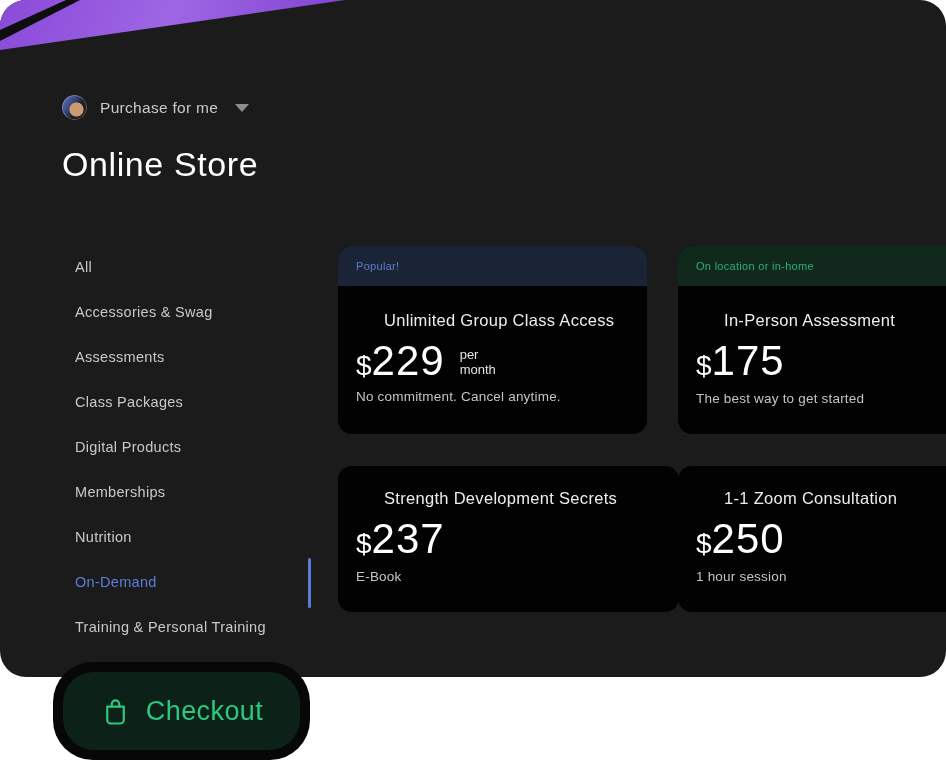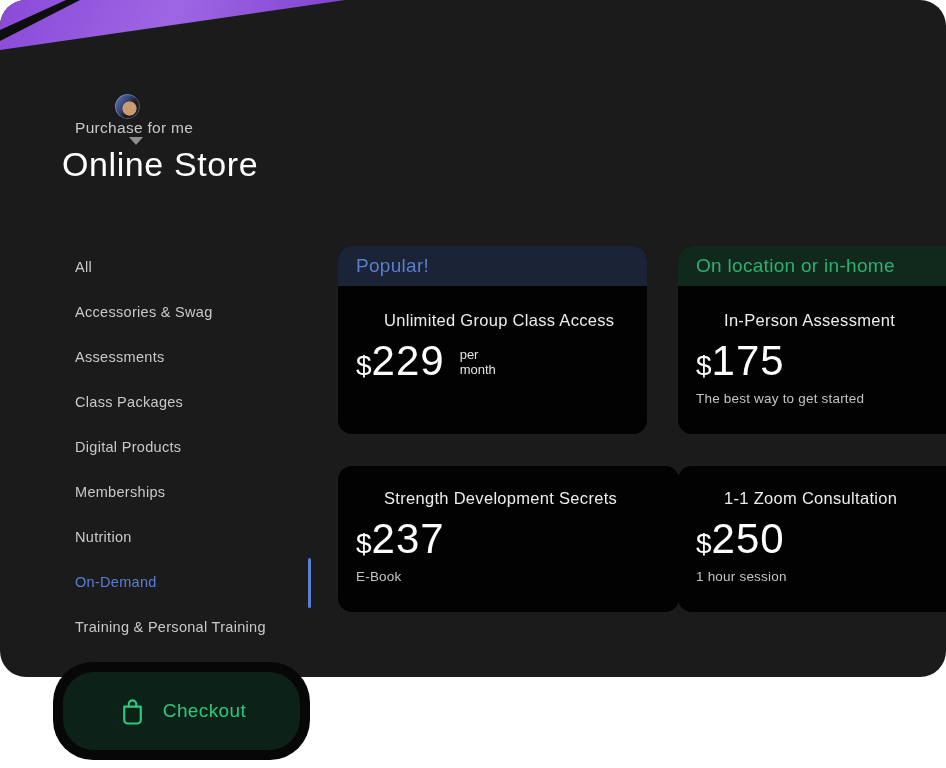--- a/index.html
+++ b/index.html
@@ -12,21 +12,21 @@
            background:#1b1b1b; border-radius:26px; overflow:hidden; }
 
   
   .decor { position:absolute; left:0; top:0; width:350px; height:60px;
            background:linear-gradient(112deg,#8a4ad8 0%,#9e66e4 48%,#7c3ecf 100%);
            clip-path:polygon(0 0,345px 0,0 50px); }
   .decor-stripe { position:absolute; left:0; top:0; width:100px; height:50px;
            background:#0e0e0e; clip-path:polygon(0 30px,66px 0,80px 0,0 41px); }
 
   
-  .purchase-row { position:absolute; left:62px; top:94px; height:27px; display:flex; align-items:center; cursor:pointer;flex-direction:column; }
+  .purchase-row { position:absolute; left:62px; top:94px; height:27px; display:flex; align-items:center; cursor:pointer; }
   .avatar { width:25px; height:25px; border-radius:50%; flex:0 0 25px;
             background:
               radial-gradient(circle at 58% 58%, #c99b72 0 33%, rgba(0,0,0,0) 36%),
               linear-gradient(125deg, #50609f 18%, #32406e 42%, #202027 58%, #17171a 100%);
             box-shadow:inset 0 0 0 1px rgba(255,255,255,.28); }
   .purchase-label { margin-left:13px; font-size:15.5px; color:#c9c9c9; letter-spacing:.3px; }
   .chevron-down { margin-left:17px; width:0; height:0;
             border-left:7px solid transparent; border-right:7px solid transparent;
             border-top:8px solid #8e8e8e; }
   .page-title { position:absolute; left:62px; top:145px; font-size:34px; font-weight:500;
@@ -39,39 +39,39 @@
   .active-bar { position:absolute; left:308px; top:558px; width:3px; height:50px;
             background:#5b7dd6; border-radius:2px; }
 
   
   .card { position:absolute; background:#020202; border-radius:14px; overflow:hidden; cursor:pointer; }
   .card-1 { left:338px; top:246px; width:309px; height:188px; }
   .card-2 { left:678px; top:246px; width:309px; height:188px; }
   .card-3 { left:338px; top:466px; width:341px; height:146px; }
   .card-4 { left:678px; top:466px; width:309px; height:146px; }
   .badge { height:40px; display:flex; align-items:center; padding-left:18px;
-           font-size:19px; font-weight:500; letter-spacing:.3px; }
+           font-size:11px; font-weight:500; letter-spacing:.3px; }
   .badge.blue  { background:#1b2337; color:#5d7dc8; }
   .badge.green { background:#11291c; color:#2eaf72; }
   .card-body { padding:25px 18px 0 18px; }
   .card-3 .card-body, .card-4 .card-body { padding-top:23px; }
   .card-title { font-size:16.5px; font-weight:500; color:#ededed; letter-spacing:.3px;margin-left:28px; }
   .price-row { display:flex; align-items:baseline; margin-top:10px; }
   .currency { font-size:28px; font-weight:500; color:#ffffff; }
   .price { font-size:42px; font-weight:500; color:#ffffff; margin-left:0; letter-spacing:1px; line-height:1; }
   .per-block { margin-left:15px; font-size:13px; color:#e2e2e2; line-height:1.15; align-self:center; transform:translateY(2px); }
   .card-sub { margin-top:9px; font-size:13.5px; color:#c4c4c4; letter-spacing:.2px; }
   .card-1 .card-sub { margin-top:7px; }
 
   
   .checkout-outer { position:absolute; left:53px; top:662px; width:257px; height:98px;
            background:#070707; border-radius:40px; padding:10px; cursor:pointer; }
   .checkout-inner { width:100%; height:100%; background:#0c2118; border-radius:31px;
            display:flex; align-items:center; justify-content:center; gap:15px; }
-  .checkout-label { font-size:19px; font-weight:500; color:#2dc87d; letter-spacing:.4px; }
+  .checkout-label { font-size:27px; font-weight:500; color:#2dc87d; letter-spacing:.4px; }
   .bag-icon { width:31px; height:33px; color:#2dc87d; }
 </style>
 </head>
 <body>
 
 <div class="stage">
   <div class="panel">
 
     <div class="decor"></div>
     <div class="decor-stripe"></div>
@@ -102,20 +102,21 @@
       <div class="card-body">
         <div class="card-title">Unlimited Group Class Access</div>
         <div class="price-row">
           <span class="currency">$</span>
           <span class="price">229</span>
           <span class="per-block">
             <span>per</span><br>
             <span>month</span>
           </span>
         </div>
+        <div class="card-sub">No commitment. Cancel anytime.</div>
       </div>
     </div>
 
     <div class="card card-2">
       <div class="badge green">On location or in-home</div>
       <div class="card-body">
         <div class="card-title">In-Person Assessment</div>
         <div class="price-row">
           <span class="currency">$</span>
           <span class="price">175</span>

